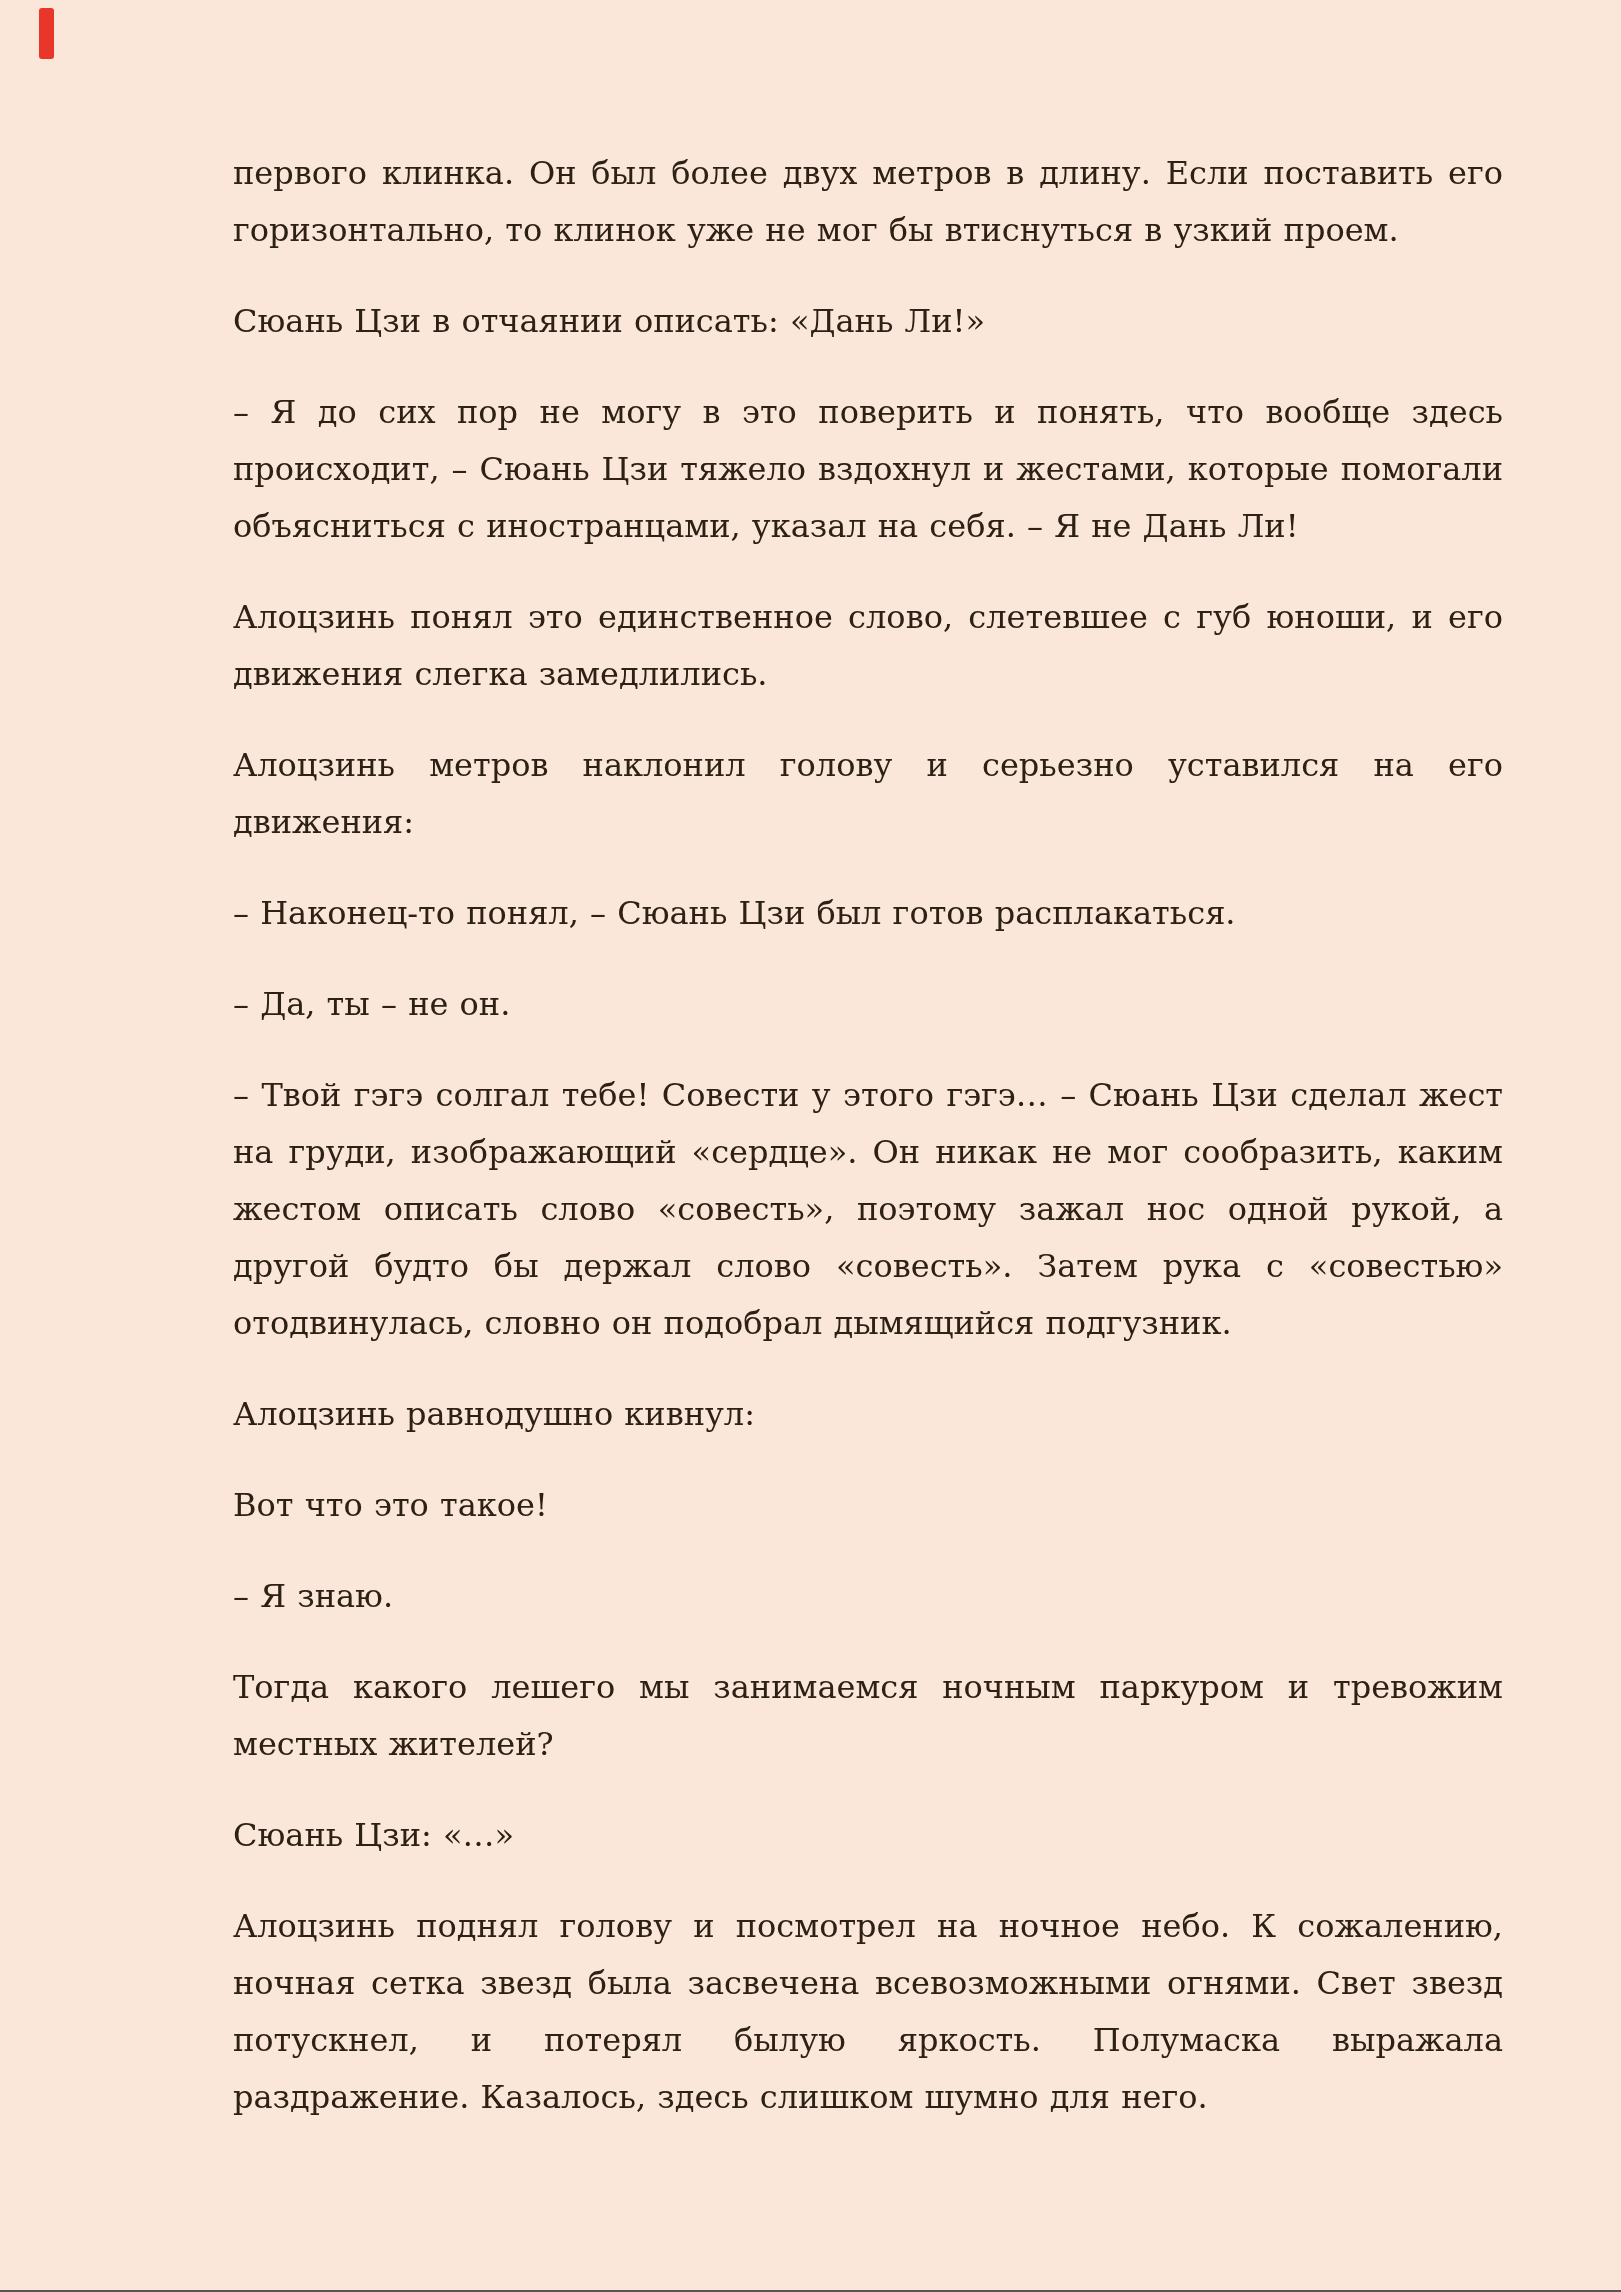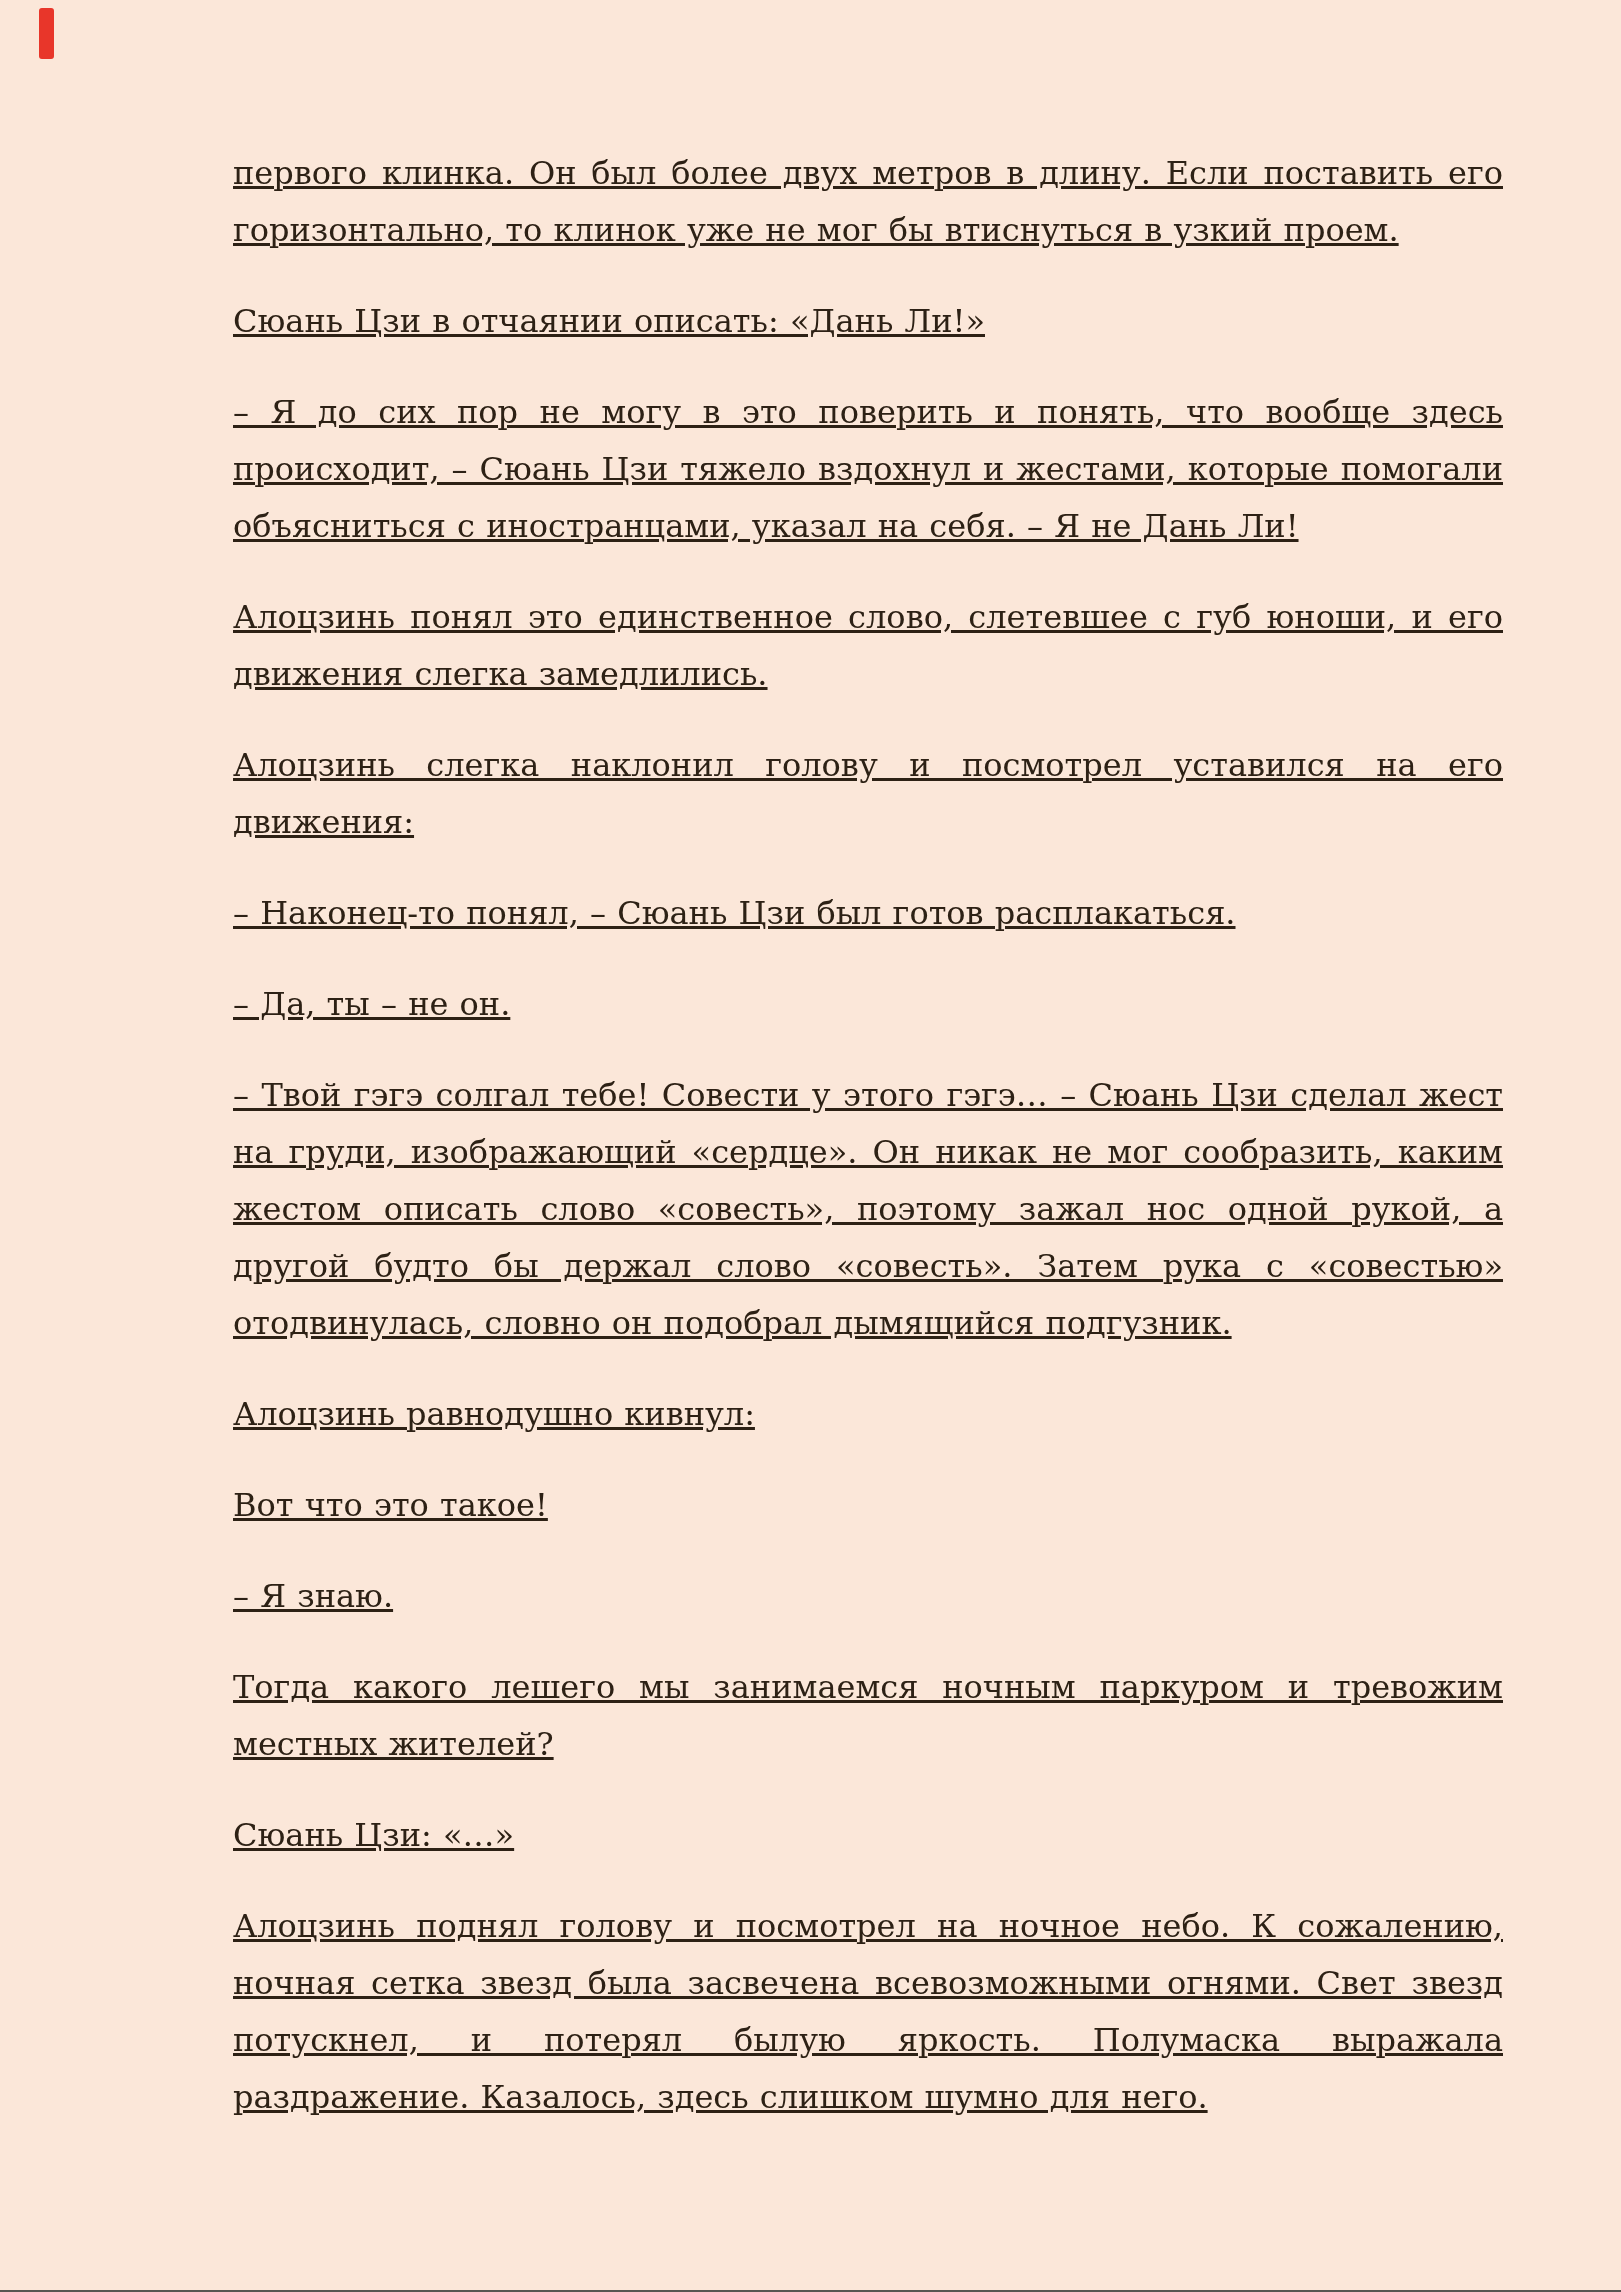--- a/index.html
+++ b/index.html
@@ -31,21 +31,20 @@
     height: 51px;
     background: var(--marker);
     border-radius: 2.9px;
   }
   .text-block {
     position: absolute;
     left: 233px;
     top: 145px;
     width: 1270px;
     color: var(--text);
-    text-decoration: underline;
   }
   .para {
     margin: 0 0 34px 0;
     font-size: 32px;
     line-height: 57px;
     text-align: justify;
     text-justify: inter-word;
     word-spacing: 1px;
   }
   .bottom-divider {
@@ -63,21 +62,21 @@
 
 <div class="page-surface">
 
   <div class="bookmark-marker"></div>
 
   <div class="text-block">
     <p class="para">первого клинка. Он был более двух метров в длину. Если поставить его горизонтально, то клинок уже не мог бы втиснуться в узкий проем.</p>
     <p class="para">Сюань Цзи в отчаянии описать: «Дань Ли!»</p>
     <p class="para">– Я до сих пор не могу в это поверить и понять, что вообще здесь происходит, – Сюань Цзи тяжело вздохнул и жестами, которые помогали объясниться с иностранцами, указал на себя. – Я не Дань Ли!</p>
     <p class="para">Алоцзинь понял это единственное слово, слетевшее с губ юноши, и его движения слегка замедлились.</p>
-    <p class="para">Алоцзинь слегка наклонил голову и посмотрел уставился на его движения:</p>
+    <p class="para">Алоцзинь метров наклонил голову и серьезно уставился на его движения:</p>
     <p class="para">– Наконец-то понял, – Сюань Цзи был готов расплакаться.</p>
     <p class="para">– Да, ты – не он.</p>
     <p class="para">– Твой гэгэ солгал тебе! Совести у этого гэгэ… – Сюань Цзи сделал жест на груди, изображающий «сердце». Он никак не мог сообразить, каким жестом описать слово «совесть», поэтому зажал нос одной рукой, а другой будто бы держал слово «совесть». Затем рука с «совестью» отодвинулась, словно он подобрал дымящийся подгузник.</p>
     <p class="para">Алоцзинь равнодушно кивнул:</p>
     <p class="para">Вот что это такое!</p>
     <p class="para">– Я знаю.</p>
     <p class="para">Тогда какого лешего мы занимаемся ночным паркуром и тревожим местных жителей?</p>
     <p class="para">Сюань Цзи: «…»</p>
     <p class="para">Алоцзинь поднял голову и посмотрел на ночное небо. К сожалению, ночная сетка звезд была засвечена всевозможными огнями. Свет звезд потускнел, и потерял былую яркость. Полумаска выражала раздражение. Казалось, здесь слишком шумно для него.</p>
   </div>

